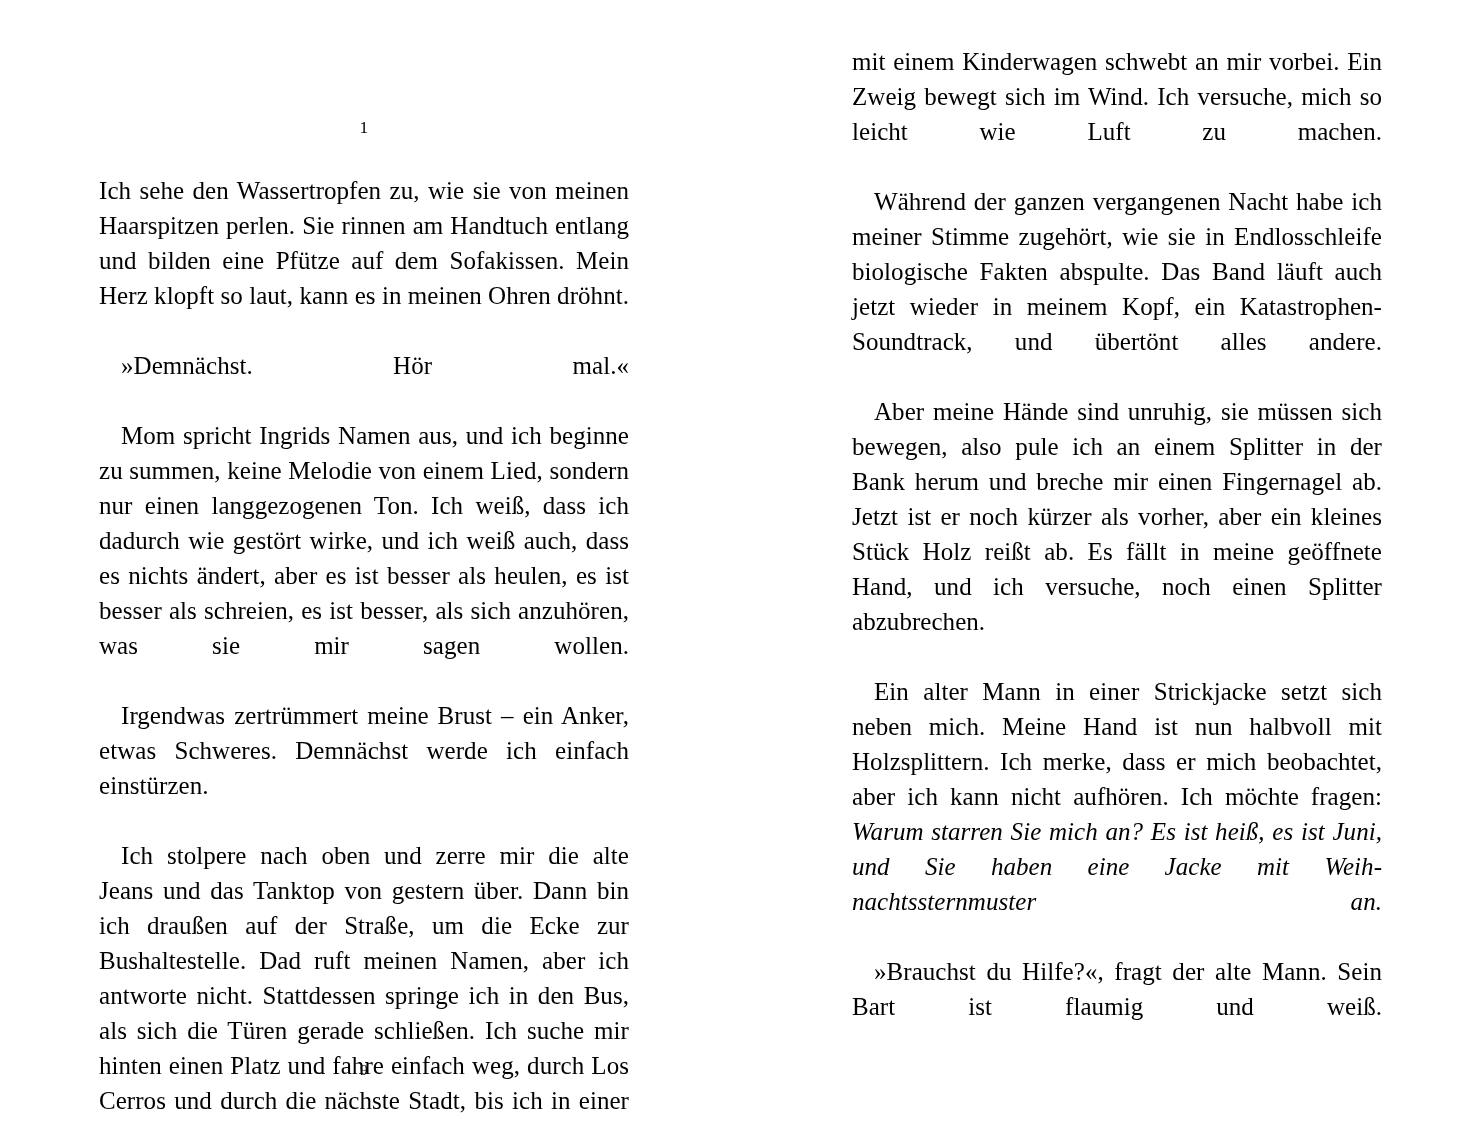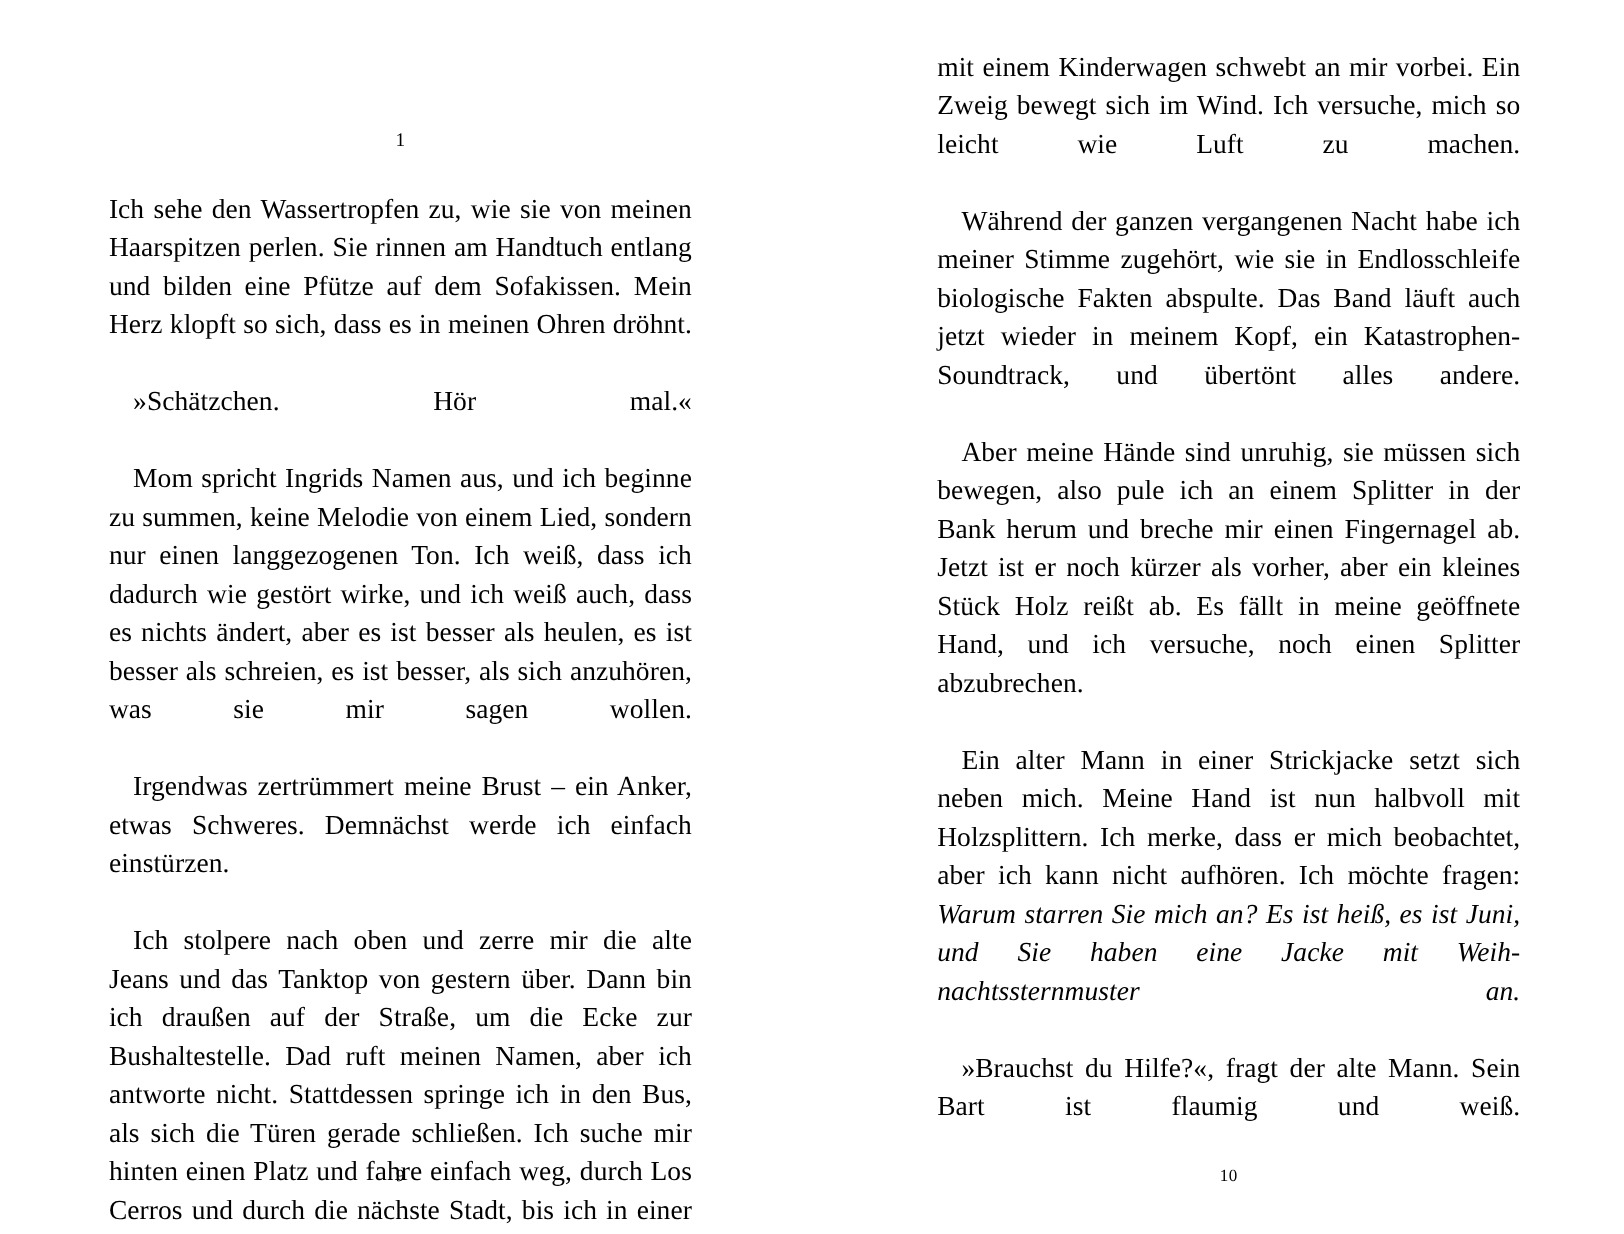--- a/index.html
+++ b/index.html
@@ -108,23 +108,23 @@
 </head>
 <body>
 
 <div class="spread">
 
   <div class="page page-left">
     <div class="text-block">
 
       <div class="chapter-number">1</div>
 
-      <p class="para noindent">Ich sehe den Wassertropfen zu, wie sie von meinen Haar­spitzen perlen. Sie rinnen am Handtuch entlang und bil­den eine Pfütze auf dem Sofakissen. Mein Herz klopft so sich, dass es in meinen Ohren dröhnt.</p>
+      <p class="para noindent">Ich sehe den Wassertropfen zu, wie sie von meinen Haar­spitzen perlen. Sie rinnen am Handtuch entlang und bil­den eine Pfütze auf dem Sofakissen. Mein Herz klopft so laut, kann es in meinen Ohren dröhnt.</p>
 
-      <p class="para">»Schätzchen. Hör mal.«</p>
+      <p class="para">»Demnächst. Hör mal.«</p>
 
       <p class="para">Mom spricht Ingrids Namen aus, und ich beginne zu summen, keine Melodie von einem Lied, sondern nur einen langgezogenen Ton. Ich weiß, dass ich dadurch wie gestört wirke, und ich weiß auch, dass es nichts än­dert, aber es ist besser als heulen, es ist besser als schrei­en, es ist besser, als sich anzuhören, was sie mir sagen wollen.</p>
 
       <p class="para">Irgendwas zertrümmert meine Brust – ein Anker, et­was Schweres. Demnächst werde ich einfach einstürzen.</p>
 
       <p class="para">Ich stolpere nach oben und zerre mir die alte Jeans und das Tanktop von gestern über. Dann bin ich draußen auf der Straße, um die Ecke zur Bushaltestelle. Dad ruft mei­nen Namen, aber ich antworte nicht. Stattdessen springe ich in den Bus, als sich die Türen gerade schließen. Ich suche mir hinten einen Platz und fahre einfach weg, durch Los Cerros und durch die nächste Stadt, bis ich in einer unbekannten Straße aussteige. Ich setze mich auf die Bank bei der Bushaltestelle und versuche, langsamer zu atmen.</p>
 
     </div>
 
     <div class="folio">9</div>
@@ -139,16 +139,15 @@
 
       <p class="para">Aber meine Hände sind unruhig, sie müssen sich be­wegen, also pule ich an einem Splitter in der Bank herum und breche mir einen Fingernagel ab. Jetzt ist er noch kürzer als vorher, aber ein kleines Stück Holz reißt ab. Es fällt in meine geöffnete Hand, und ich versuche, noch ei­nen Splitter abzubrechen.</p>
 
 
       <p class="para"><span>Ein alter Mann in einer Strickjacke setzt sich neben mich. Meine Hand ist nun halbvoll mit Holzsplittern. Ich merke, dass er mich beobachtet, aber ich kann nicht auf­hören. Ich möchte fragen: </span><span class="it">Warum starren Sie mich an? Es ist heiß, es ist Juni, und Sie haben eine Jacke mit Weih­nachtssternmuster an.</span></p>
 
       <p class="para">»Brauchst du Hilfe?«, fragt der alte Mann. Sein Bart ist flaumig und weiß.</p>
 
     </div>
 
-    <div class="folio">10</div>
   </div>
 
 </div>
 
 </body></html>

